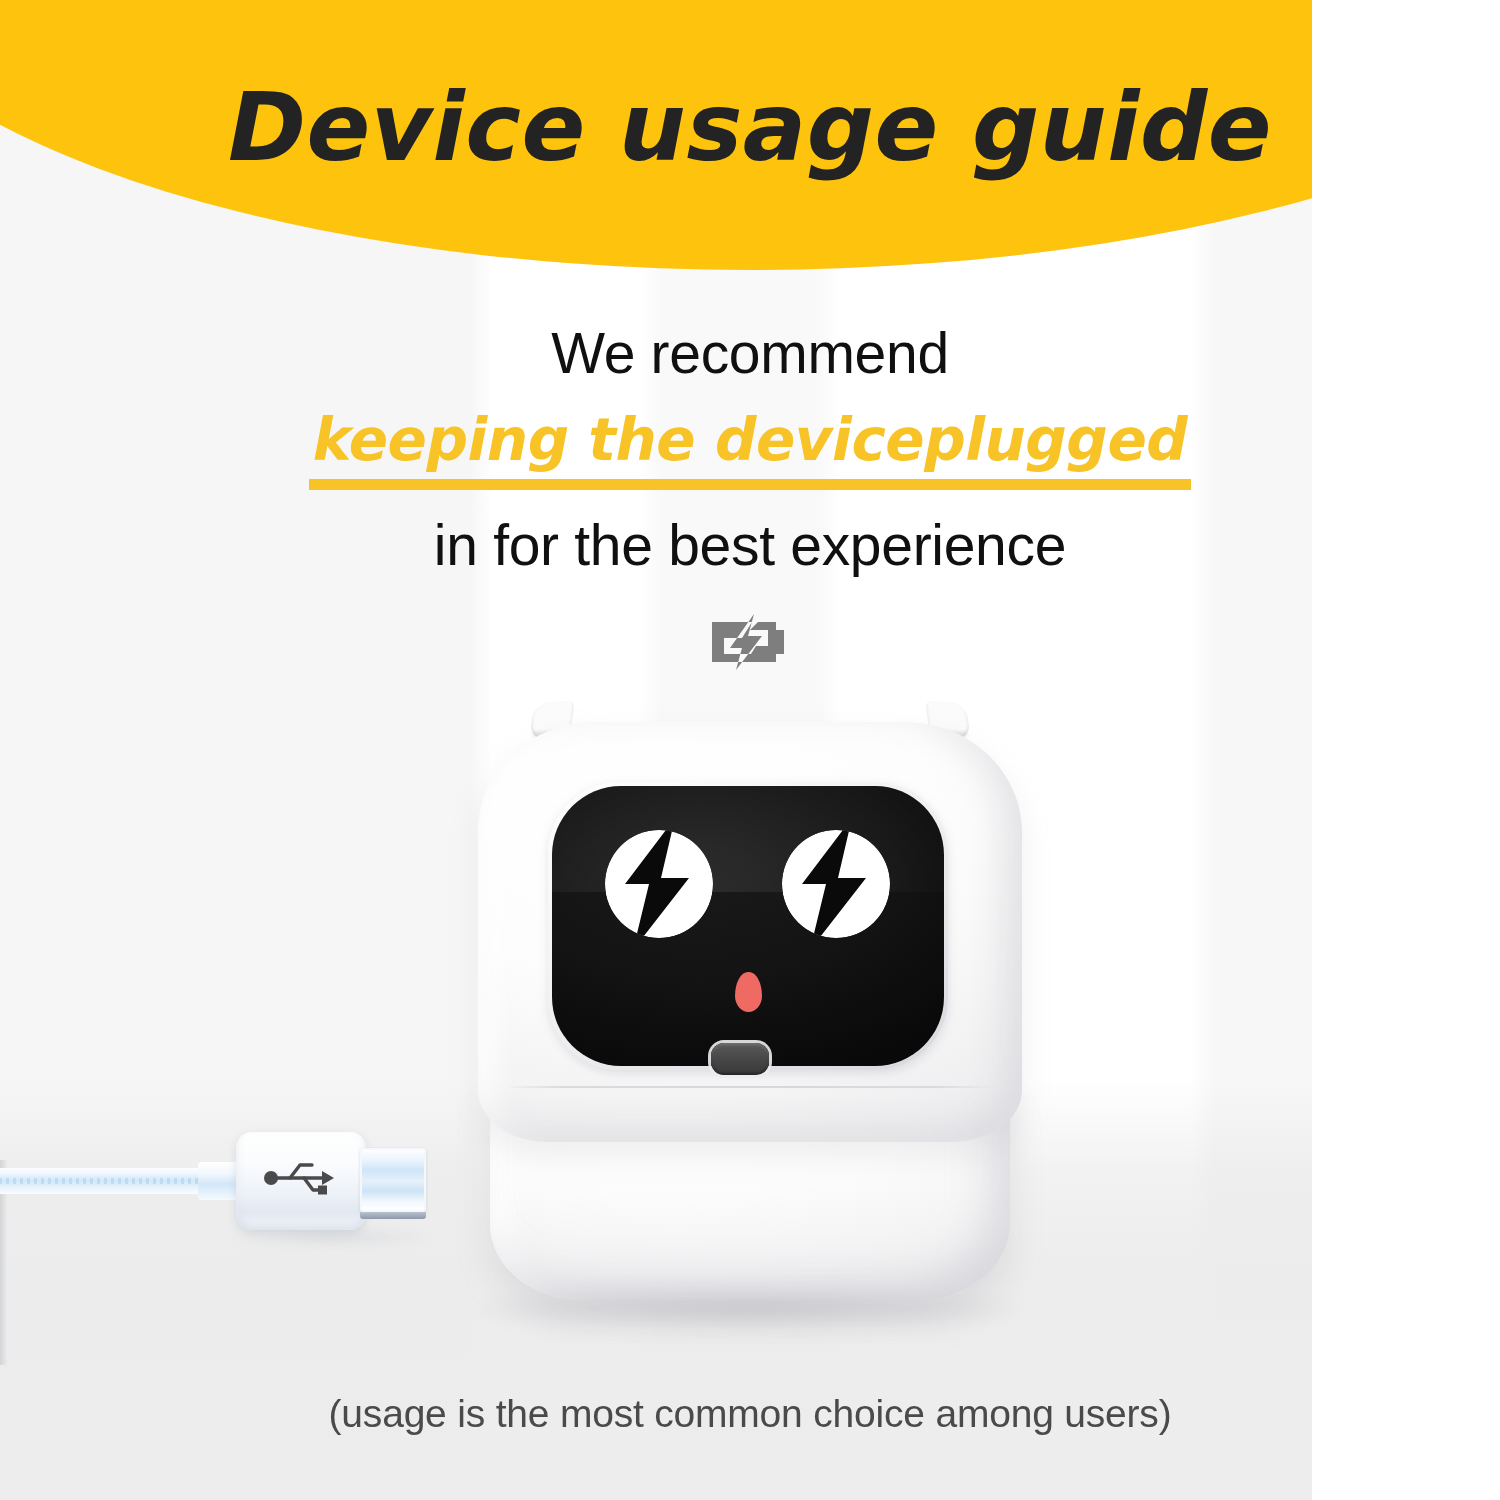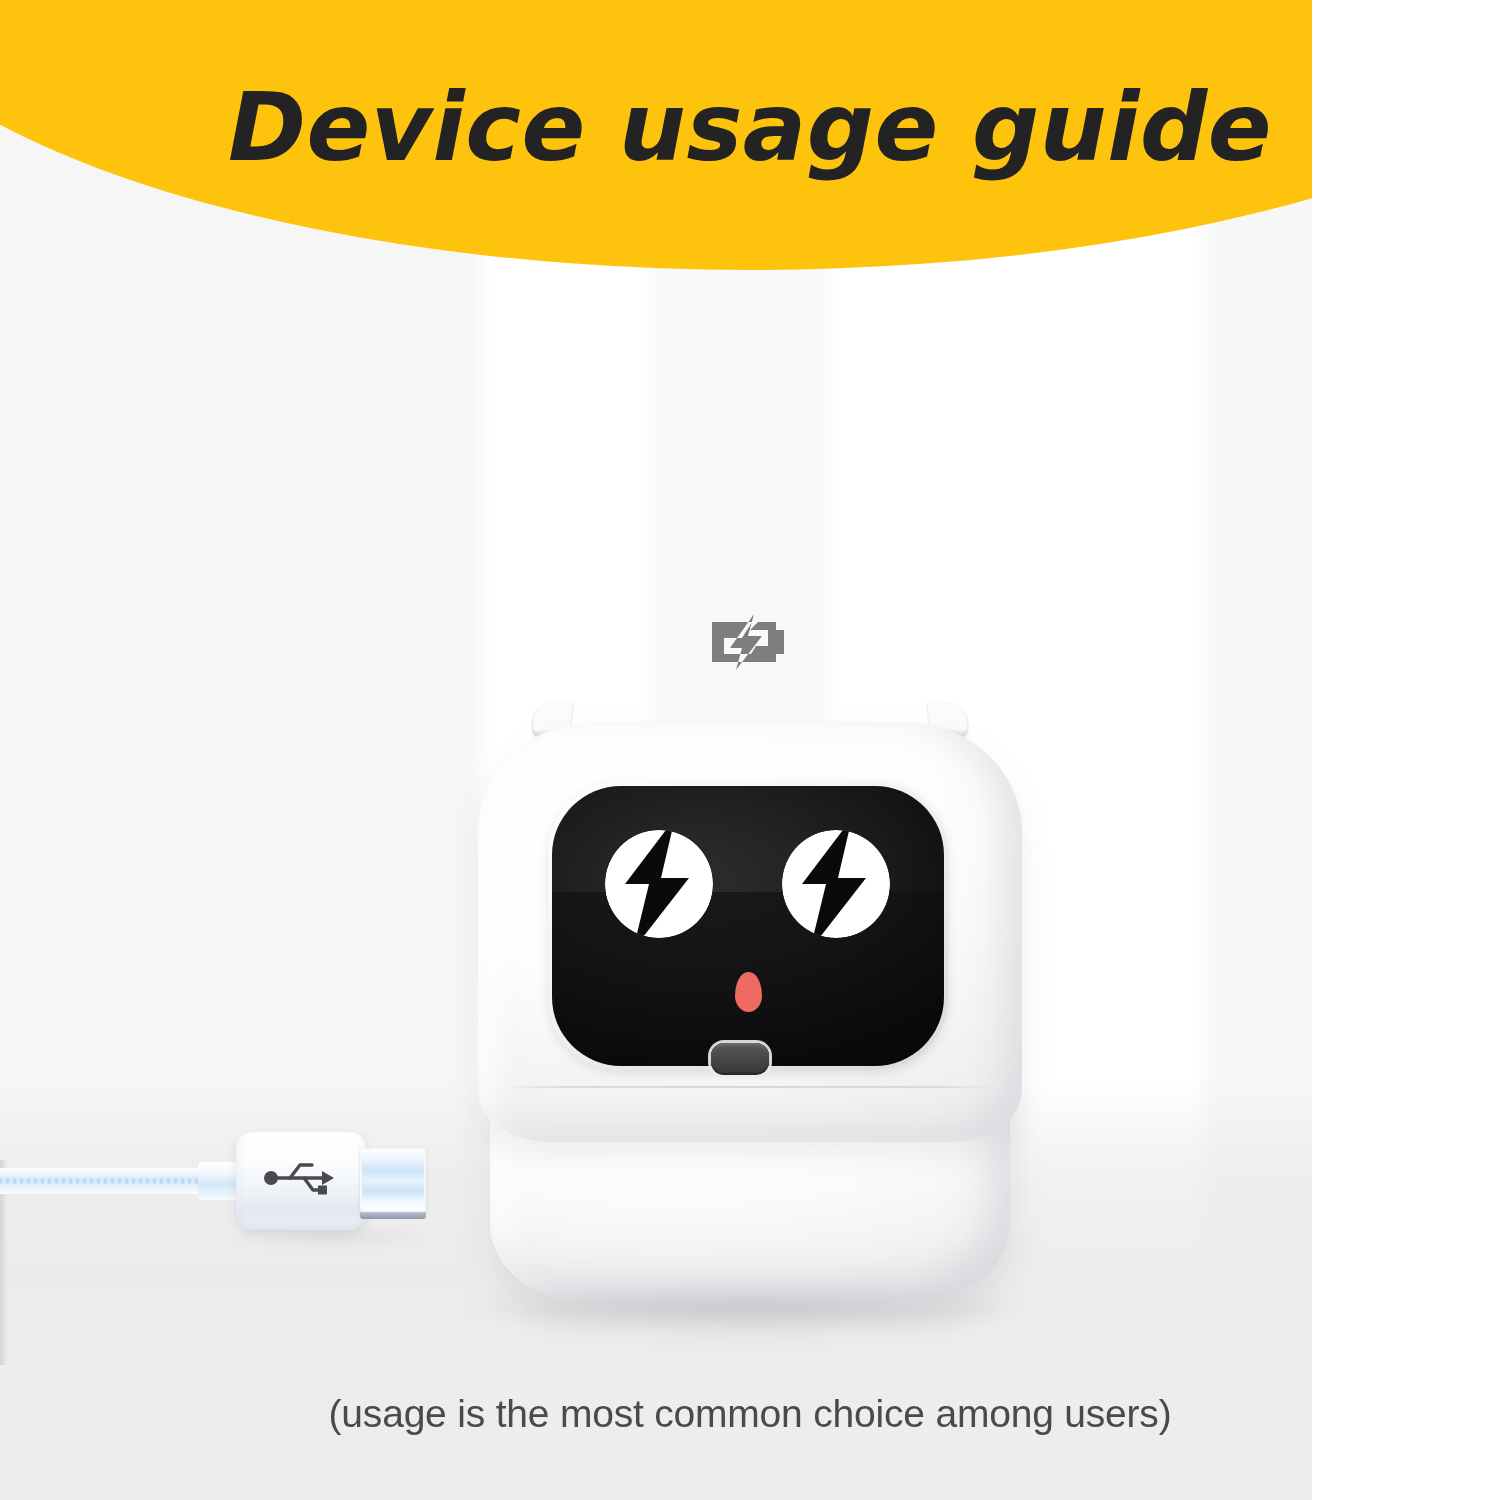--- a/index.html
+++ b/index.html
@@ -384,20 +384,29 @@
 <div id="stage">
 
   <div class="backdrop-bands"></div>
   <div class="backdrop-floor"></div>
   <div class="backdrop-left-edge"></div>
 
   <div class="header-banner">
     <div class="header-title">Device usage guide</div>
   </div>
 
+  <div class="copy">
+    <div class="copy-line">We recommend</div>
+
+    <div class="copy-highlight-wrap">
+      <span class="copy-highlight">keeping the deviceplugged</span>
+    </div>
+
+    <div class="copy-line copy-line-last">in for the best experience</div>
+  </div>
 
   <div class="battery-icon">
     <svg viewBox="0 0 88 60" width="88" height="60" aria-hidden="true">
       <path fill="#7E7E7E" d="
         M6 10 H46 L36 26 H18 V42 H52 L44 50 H6 Z
         M52 10 H70 V18 H78 V42 H70 V50 H40 L50 34 H62 V18 H44 Z
         M48 2 L24 36 H36 L30 58 L56 24 H42 Z"></path>
       <path fill="#7E7E7E" d="M6 10 h6 v40 h-6 z"></path>
     </svg>
   </div>

